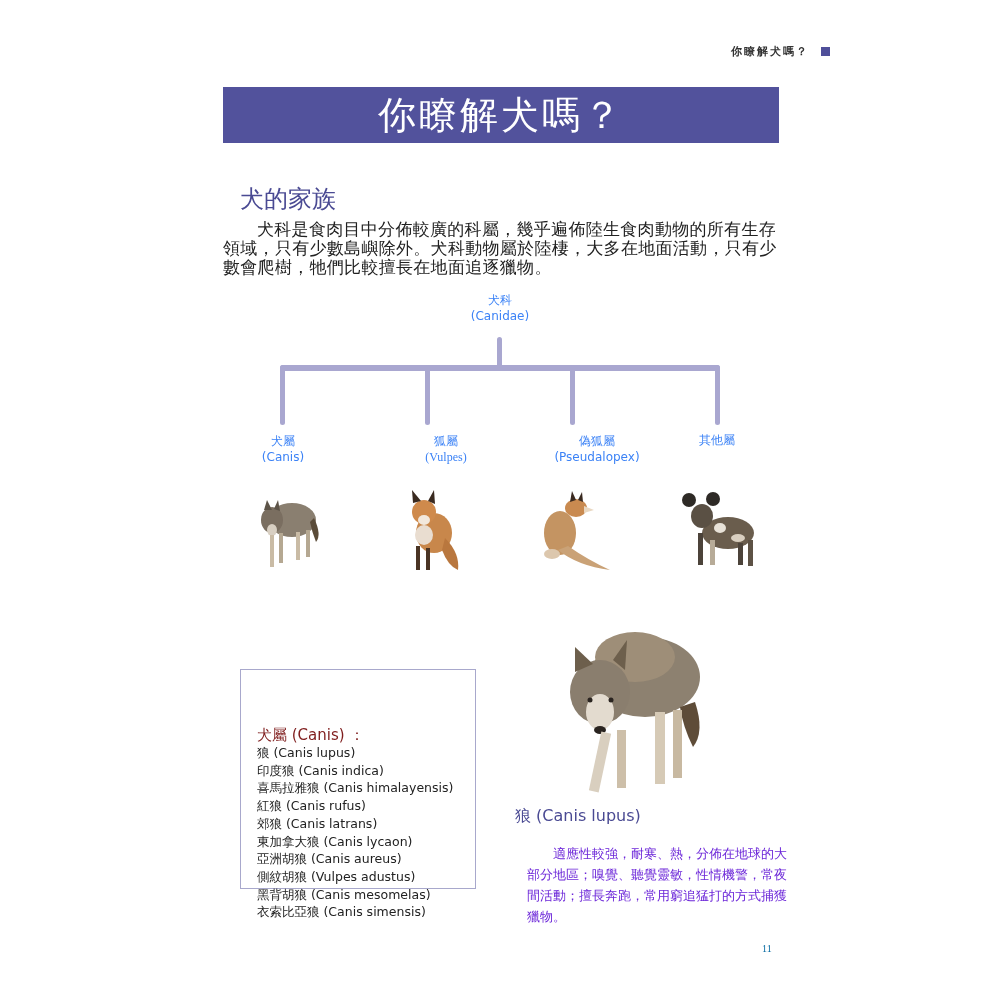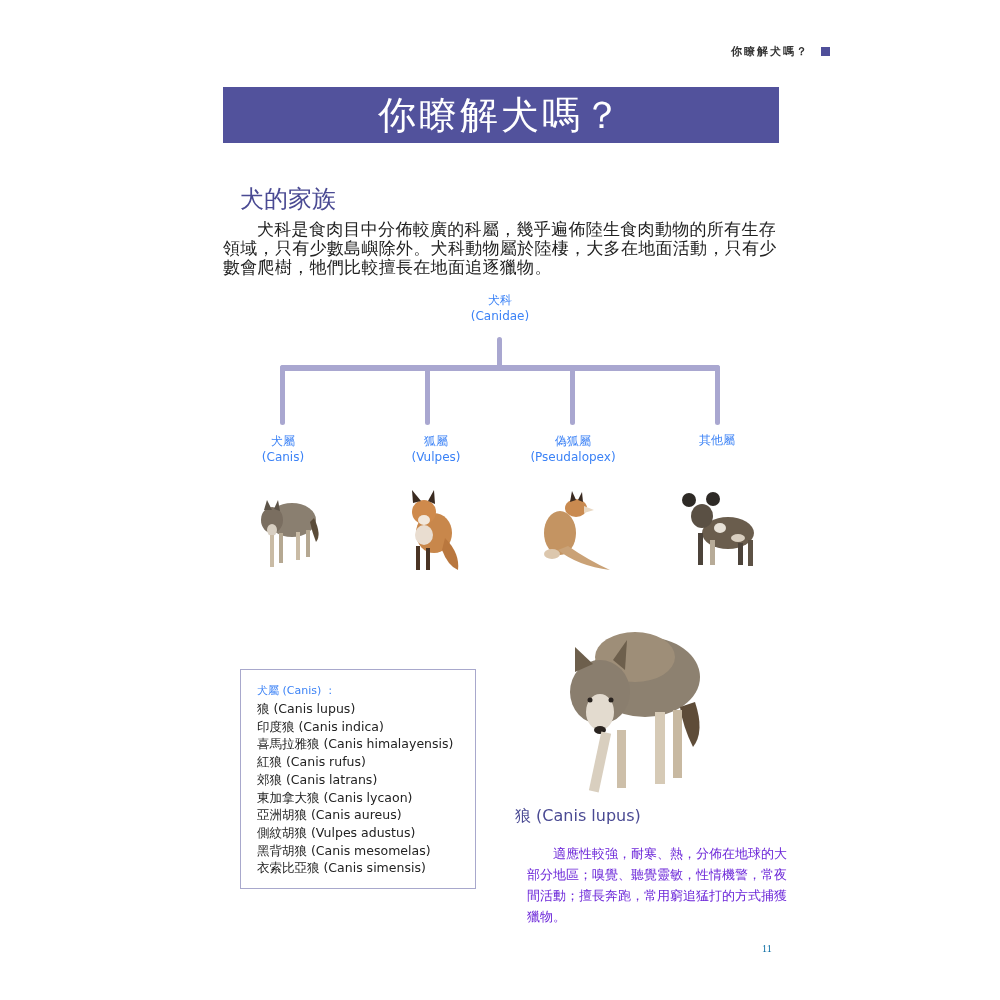--- a/index.html
+++ b/index.html
@@ -9,21 +9,21 @@
   .running-square { position:absolute; top:47px; left:821px; width:9px; height:9px; background:#4f4f9a; }
   .title-bar { position:absolute; top:87px; left:223px; width:556px; height:56px; background:#52529c;
                display:flex; align-items:center; justify-content:center; }
   .title-bar h1 { margin:0; color:#fff; font-size:38px; font-weight:normal; letter-spacing:3px; }
   .section-title { position:absolute; top:183px; left:240px; font-size:24px; color:#4a4a93; margin:0; font-weight:normal; }
   .intro { position:absolute; top:220px; left:223px; width:560px; font-size:17px; line-height:19px; color:#222; margin:0; text-indent:2em; letter-spacing:0.3px; }
   .tree-label { position:absolute; text-align:center; font-size:12px; color:#3b82f6; line-height:16px; }
   .tree-line { position:absolute; background:#a9a7d0; border-radius:3px; }
   .animal { position:absolute; }
   .canis-box { position:absolute; top:669px; left:240px; width:236px; height:220px; border:1.5px solid #a8a8cc; box-sizing:border-box; padding:12px 0 0 16px; }
-  .canis-box .box-title { font-size:11px; color:#3b82f6; line-height:18px; }
+  .canis-box .box-title { font-size:15px; color:#7f1d1d; line-height:18px;margin-top:44px; }
   .canis-box ul { list-style:none; margin:0; padding:0; }
   .canis-box li { font-size:12.5px; line-height:17.7px; color:#222; }
   .wolf-name { position:absolute; top:806px; left:515px; font-size:16px; color:#4a4a93; margin:0; font-weight:normal; }
   .wolf-desc { position:absolute; top:831px; left:515px; width:272px; font-size:13px; line-height:21px; color:#6d28d9; margin:12px; text-indent:2em; }
   .page-number { position:absolute; top:943px; left:762px; font-size:10px; color:#0369a1; font-family:"Liberation Serif", serif; }
 </style>
 </head>
 <body>
 
 <div class="running-header">你瞭解犬嗎？</div>
@@ -44,25 +44,25 @@
 <div class="tree-line" style="top:365px; left:280px; width:440px; height:6px;"></div>
 <div class="tree-line" style="top:365px; left:280px; width:5px; height:60px;"></div>
 <div class="tree-line" style="top:365px; left:425px; width:5px; height:60px;"></div>
 <div class="tree-line" style="top:365px; left:570px; width:5px; height:60px;"></div>
 <div class="tree-line" style="top:365px; left:715px; width:5px; height:60px;"></div>
 
 <div class="tree-label" style="top:433px; left:233px; width:100px;">
   <div>犬屬</div>
   <div>(Canis)</div>
 </div>
-<div class="tree-label" style="top:433px; left:386px; width:100px;">
+<div class="tree-label" style="top:433px; left:396px; width:100px;font-family:Liberation Serif, serif;">
   <div>狐屬</div>
   <div>(Vulpes)</div>
 </div>
-<div class="tree-label" style="top:433px; left:508px; width:130px;">
+<div class="tree-label" style="top:433px; left:532px; width:130px;">
   <div>偽狐屬</div>
   <div>(Pseudalopex)</div>
 </div>
 <div class="tree-label" style="top:433px; left:667px; width:100px;font-family:Liberation Mono, monospace;">
   <div>其他屬</div>
   <div></div>
 </div>
 
 <svg class="animal" style="top:490px; left:252px;" width="70" height="85" viewBox="0 0 70 85">
   <ellipse cx="40" cy="30" rx="24" ry="17" fill="#8a7f70"></ellipse>

